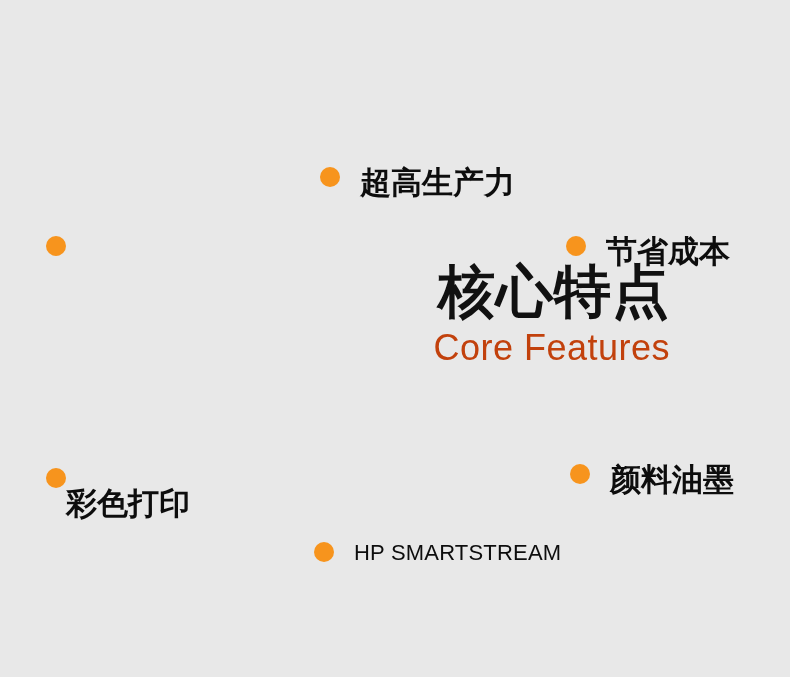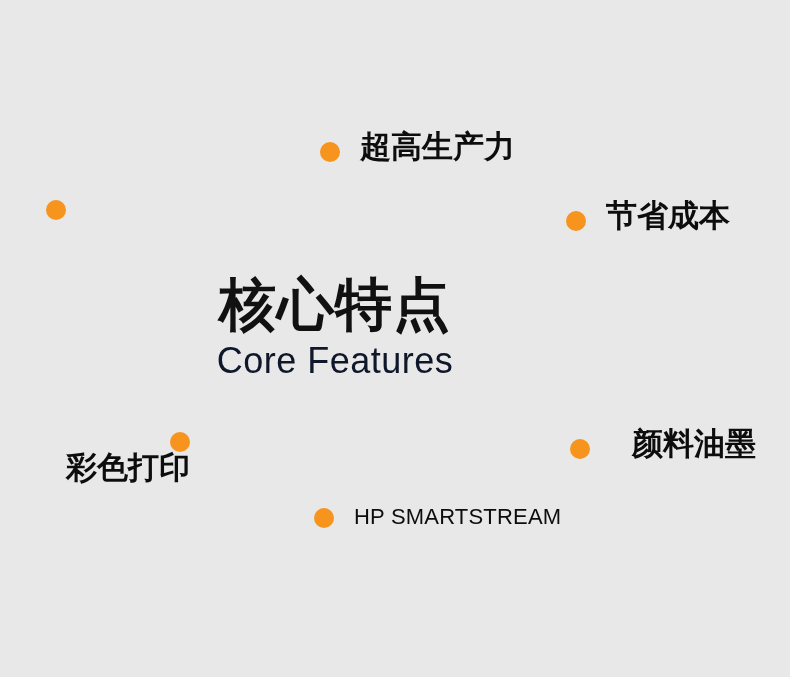--- a/index.html
+++ b/index.html
@@ -18,52 +18,53 @@
     position: relative;
     width: 790px;
     height: 677px;
     background: #e8e8e8;
   }
 
   
   .center-block {
     position: absolute;
     left: 0;
-    top: 275px;
+    top: 262px;
     width: 670px;
-    text-align: center;
+    text-align: right;
   }
 
   .center-title {
     font-family: "DejaVu Sans", "Liberation Sans", sans-serif;
     font-size: 57px;
     font-weight: 700;
     color: #111111;
     letter-spacing: 1px;
     line-height: 1.05;
     white-space: nowrap;
   }
 
   .center-subtitle {
     font-family: "Liberation Sans", "DejaVu Sans", sans-serif;
     font-size: 36px;
     font-weight: 300;
-    color: #0f172a;
+    color: #c2410c;
     letter-spacing: 0.5px;
     line-height: 1.1;
     margin-top: 6px;
     white-space: nowrap;
   }
 
   
   .feature {
     position: absolute;
     display: flex;
-    align-items: flex-end;
+    align-items: flex-start;
     white-space: nowrap;
+    margin-top: 36px;
   }
 
   .feature .bullet {
     width: 20px;
     height: 20px;
     border-radius: 50%;
     background: #f7941d;
     flex: 0 0 auto;
     display: block;
   }
@@ -82,21 +83,21 @@
     font-size: 22px;
     font-weight: 400;
     letter-spacing: 0.2px;
   }
 
   
   #feature-0 { left: 320px; top: 131px; }   
   #feature-1 { left: 46px;  top: 200px; }   
   #feature-2 { left: 566px; top: 200px; }   
   #feature-3 { left: 46px;  top: 432px; flex-direction: column; }   
-  #feature-4 { left: 570px; top: 428px; gap: 22px; }   
+  #feature-4 { left: 570px; top: 428px; }   
   #feature-5 { left: 314px; top: 506px; }   
 </style>
 </head>
 <body>
 
 <div id="poster">
 
   <div class="center-block">
     <div class="center-title">核心特点</div>
     <div class="center-subtitle">Core Features</div>

